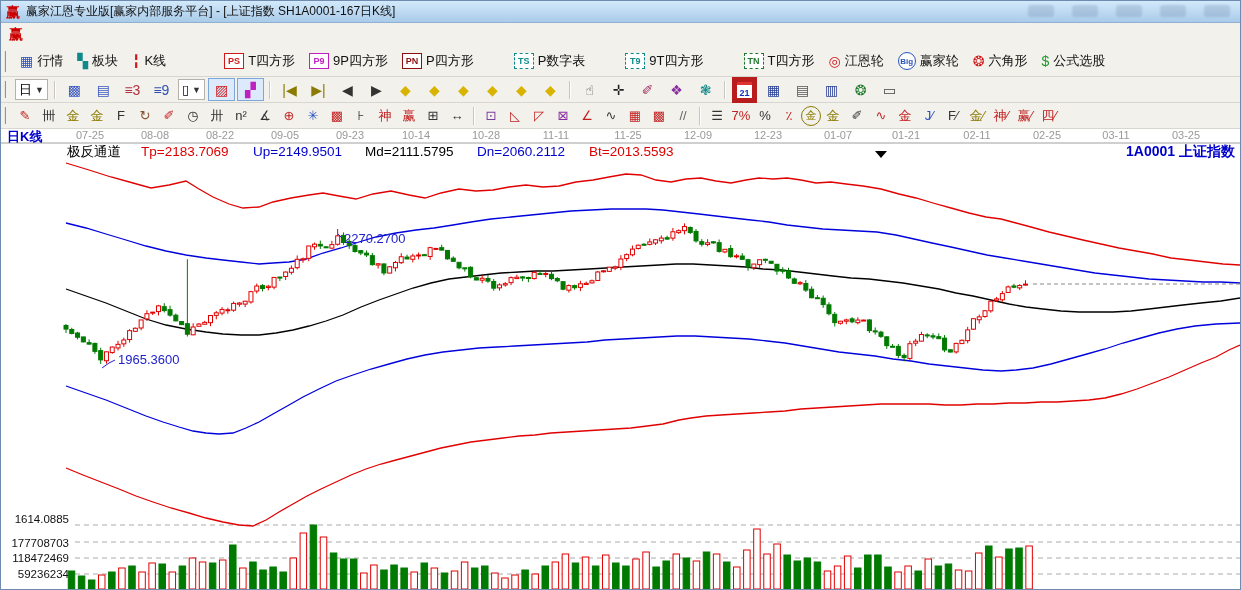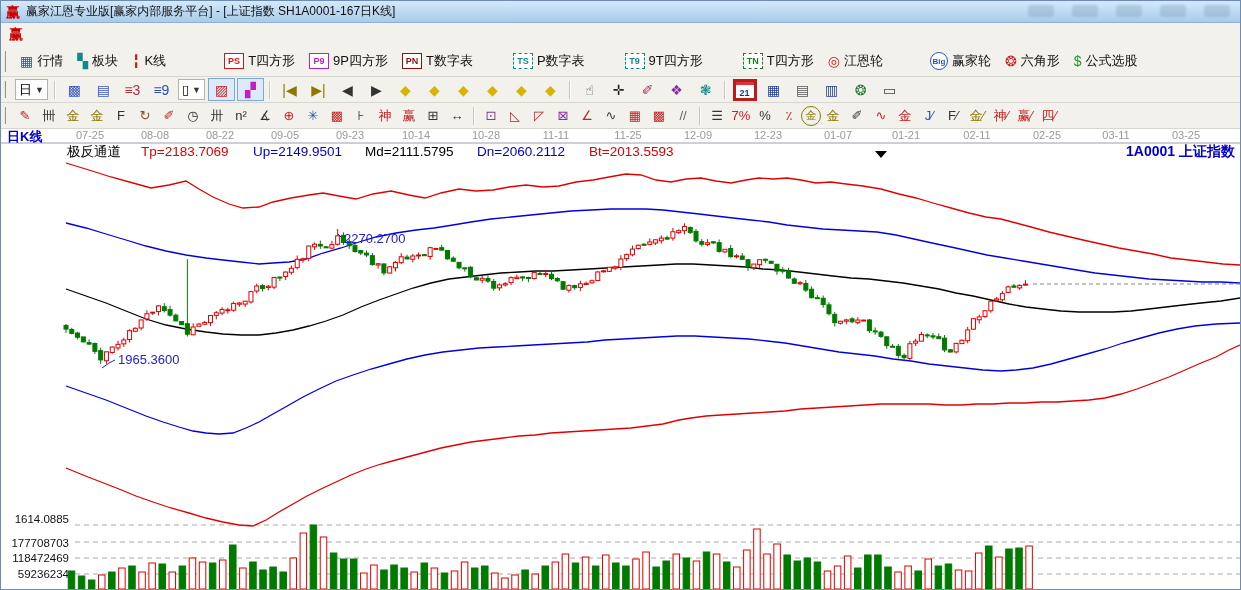--- a/index.html
+++ b/index.html
@@ -31,21 +31,21 @@
     font-size:9px;font-weight:bold;background:#fff;}
   .chip.dash{border-style:dashed;margin-left:26px;}
   .chip.round{border-radius:50%;width:16px;height:16px;font-size:8px;}
   .icell{width:25px;height:21px;display:flex;align-items:center;justify-content:center;
     font-size:14px;margin:0 1px;border:1px solid transparent;}
   .icell.active{border:1px solid #7da7d8;background:#dceafb;}
   .t3 .icell{width:22px;height:20px;font-size:13px;margin:0;}
   .combo{display:flex;align-items:center;border:1px solid #b5b2aa;background:#fff;height:19px;
     padding:0 3px;font-size:13px;gap:3px;margin:0 2px;}
   .combo .car{font-size:9px;color:#333;}
-  .cal{width:18px;height:16px;border:3px solid #b91c1c;background:#fff;font-size:9px;font-weight:bold;
+  .cal{width:18px;height:16px;border:5px solid #b91c1c;background:#fff;font-size:9px;font-weight:bold;
     color:#1133bb;display:flex;align-items:flex-end;justify-content:center;line-height:10px;
     box-shadow:inset 0 3px 0 #d33;}
   .sepv{width:1px;height:18px;background:#c9c6c0;border-right:1px solid #fff;margin:0 4px;}
   
   #chart{position:absolute;left:0;top:128px;width:1239px;height:460px;background:#fff;display:block;}
   svg text{font-family:"Liberation Sans","DejaVu Sans",sans-serif;}
 </style>
 </head>
 <body>
 
@@ -80,40 +80,40 @@
       <div class="tbtn">
         <span class="chip" style="border-color: rgb(208, 24, 24); color: rgb(208, 24, 24); margin-left: 44px;">PS</span>
         <span>T四方形</span>
       </div>
       <div class="tbtn">
         <span class="chip" style="border-color: rgb(192, 32, 192); color: rgb(192, 32, 192);">P9</span>
         <span>9P四方形</span>
       </div>
       <div class="tbtn">
         <span class="chip" style="border-color: rgb(138, 16, 16); color: rgb(138, 16, 16);">PN</span>
-        <span>T数字表</span>
+        <span>P四方形</span>
       </div>
       <div class="tbtn">
         <span class="chip dash" style="border-color: rgb(15, 138, 138); color: rgb(15, 138, 138);">TS</span>
         <span>P数字表</span>
       </div>
       <div class="tbtn">
         <span class="chip dash" style="border-color: rgb(15, 138, 138); color: rgb(15, 138, 138);">T9</span>
         <span>9T四方形</span>
       </div>
       <div class="tbtn">
         <span class="chip dash" style="border-color: rgb(31, 122, 45); color: rgb(31, 122, 45);">TN</span>
         <span>T四方形</span>
       </div>
       <div class="tbtn">
         <span class="g" style="color: rgb(208, 24, 24);">◎</span>
         <span>江恩轮</span>
       </div>
       <div class="tbtn">
-        <span class="chip round" style="border-color: rgb(42, 82, 190); color: rgb(42, 82, 190); margin-left: 33px;">Big</span>
+        <span class="chip round" style="border-color: rgb(42, 82, 190); color: rgb(42, 82, 190);">Big</span>
         <span>赢家轮</span>
       </div>
       <div class="tbtn">
         <span class="g" style="color: rgb(208, 24, 24);">❂</span>
         <span>六角形</span>
       </div>
       <div class="tbtn">
         <span class="g" style="color: rgb(31, 154, 45);">$</span>
         <span>公式选股</span>
       </div>

